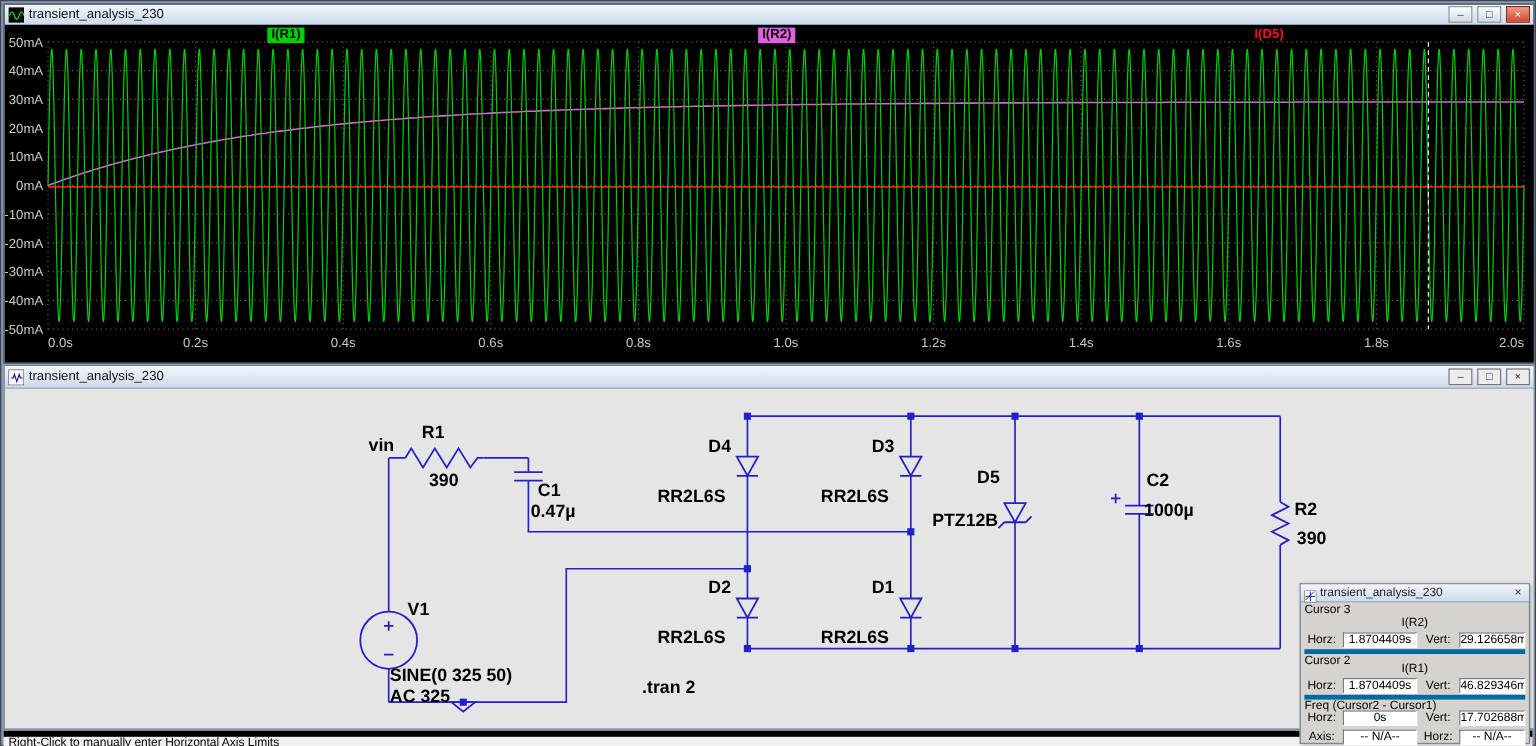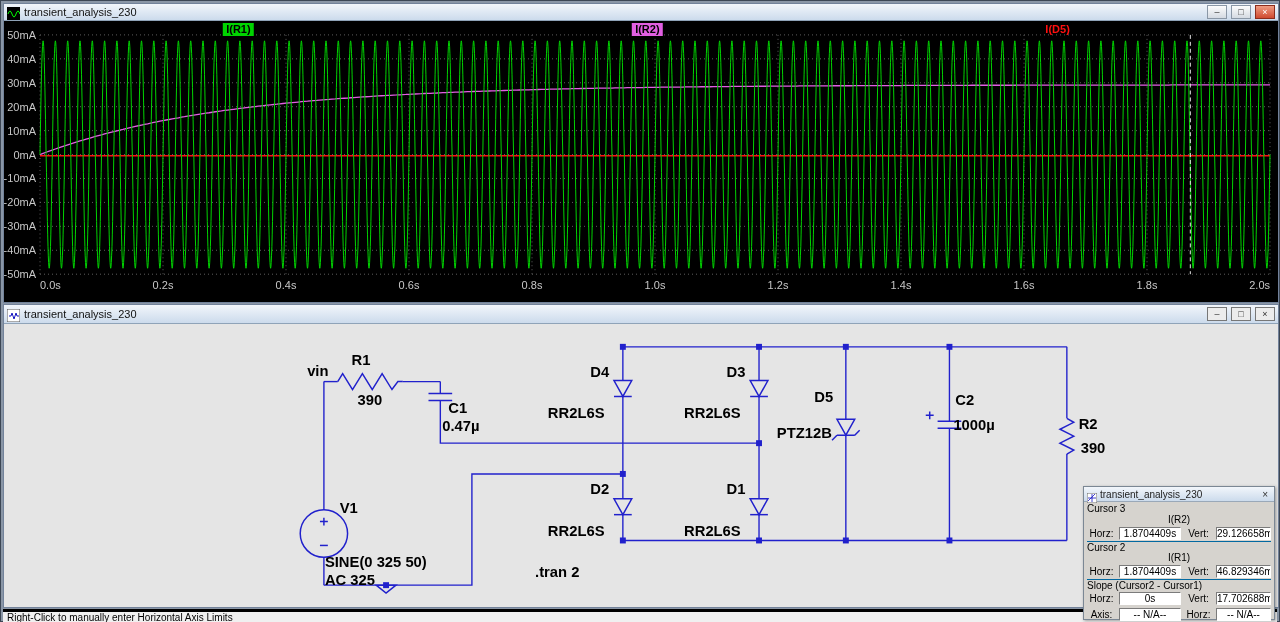--- a/index.html
+++ b/index.html
@@ -16,30 +16,30 @@
   .tb-btn{width:20px;height:14px;font-size:9px;line-height:12px;text-align:center;background:linear-gradient(#fdfdfd,#d4dae2);border:1px solid #8a97a6;color:#333;cursor:default;}
   .tb-btn.close-red{background:linear-gradient(#ef9c82,#cf4a30);color:#fff;border-color:#8c2c1c;}
   .tb-btn.flat{background:#ececec;border:1px solid #777;}
   .tb-icon{width:13px;height:13px;display:inline-block;flex:0 0 auto;}
   .plot-area{position:absolute;left:0;top:17px;right:0;bottom:0;background:#000;}
   .plot-area svg{position:absolute;inset:0;width:100%;height:100%;}
   #legend-row{position:absolute;left:0;top:0;right:0;height:16px;}
   .legend-chip{position:absolute;top:2px;transform:translateX(-50%);font-size:11px;font-weight:bold;padding:0 3px;line-height:13px;white-space:nowrap;}
   .schem-body{position:absolute;left:0;top:19px;right:0;bottom:0;background:#e5e5e5;padding-left:17px;}
   .schem-body svg{width:100%;height:100%;display:block;}
-  #status-bar{position:absolute;left:2px;right:2px;top:608px;height:13px;background:#f0f0f0;border-top:3px solid #000000;font-size:10px;color:#000;padding-left:4px;line-height:12px;}
+  #status-bar{position:absolute;left:2px;right:2px;top:608px;height:13px;background:#f0f0f0;border-top:5px solid #000000;font-size:10px;color:#000;padding-left:4px;line-height:12px;}
   
   #cursor-dialog{position:absolute;left:1082px;top:485px;width:192px;height:134px;background:#d6d3ce;border:1px solid #7b8794;box-shadow:1px 1px 3px rgba(0,0,0,.35);z-index:20;}
   .dlg-titlebar{height:15px;display:flex;align-items:center;gap:3px;background:linear-gradient(#f2f6fb,#ccdbec);border-bottom:1px solid #9aa8b8;padding:0 3px;}
   .dlg-title{font-size:10px;color:#222;flex:1;white-space:nowrap;overflow:hidden;}
   .dlg-close{font-size:10px;color:#333;padding:0 3px;}
   .dlg-icon{width:10px;height:10px;display:inline-block;}
   .dlg-body{padding:1px 3px;font-size:10px;color:#000;}
   .sec-h{line-height:11px;height:11px;}
-  .sec-h.divided{border-top:1px solid #0369a1;}
+  .sec-h.divided{border-top:4px solid #0369a1;}
   .trace-name{text-align:center;line-height:11px;height:11px;}
   .frow{display:flex;align-items:center;gap:3px;height:16px;}
   .flab{width:29px;text-align:center;flex:0 0 auto;}
   .fval{background:#fff;border:1px solid;border-color:#7b7b7b #fff #fff #7b7b7b;height:13px;line-height:11px;text-align:center;overflow:hidden;white-space:nowrap;}
   .w1{width:62px;}
   .w2{flex:1;}
 </style>
 </head>
 <body>
 
@@ -269,21 +269,21 @@
         <span class="fval w2">29.126658mA</span>
       </div>
       <div class="sec-h divided">Cursor 2</div>
       <div class="trace-name">I(R1)</div>
       <div class="frow">
         <span class="flab">Horz:</span>
         <span class="fval w1">1.8704409s</span>
         <span class="flab">Vert:</span>
         <span class="fval w2">46.829346mA</span>
       </div>
-      <div class="sec-h divided">Slope (Cursor2 - Cursor1)</div>
+      <div class="sec-h divided">Freq (Cursor2 - Cursor1)</div>
       <div class="frow">
         <span class="flab">Horz:</span>
         <span class="fval w1">0s</span>
         <span class="flab">Vert:</span>
         <span class="fval w2">17.702688mA</span>
       </div>
       <div class="frow">
         <span class="flab">Axis:</span>
         <span class="fval w1">-- N/A--</span>
         <span class="flab">Horz:</span>

